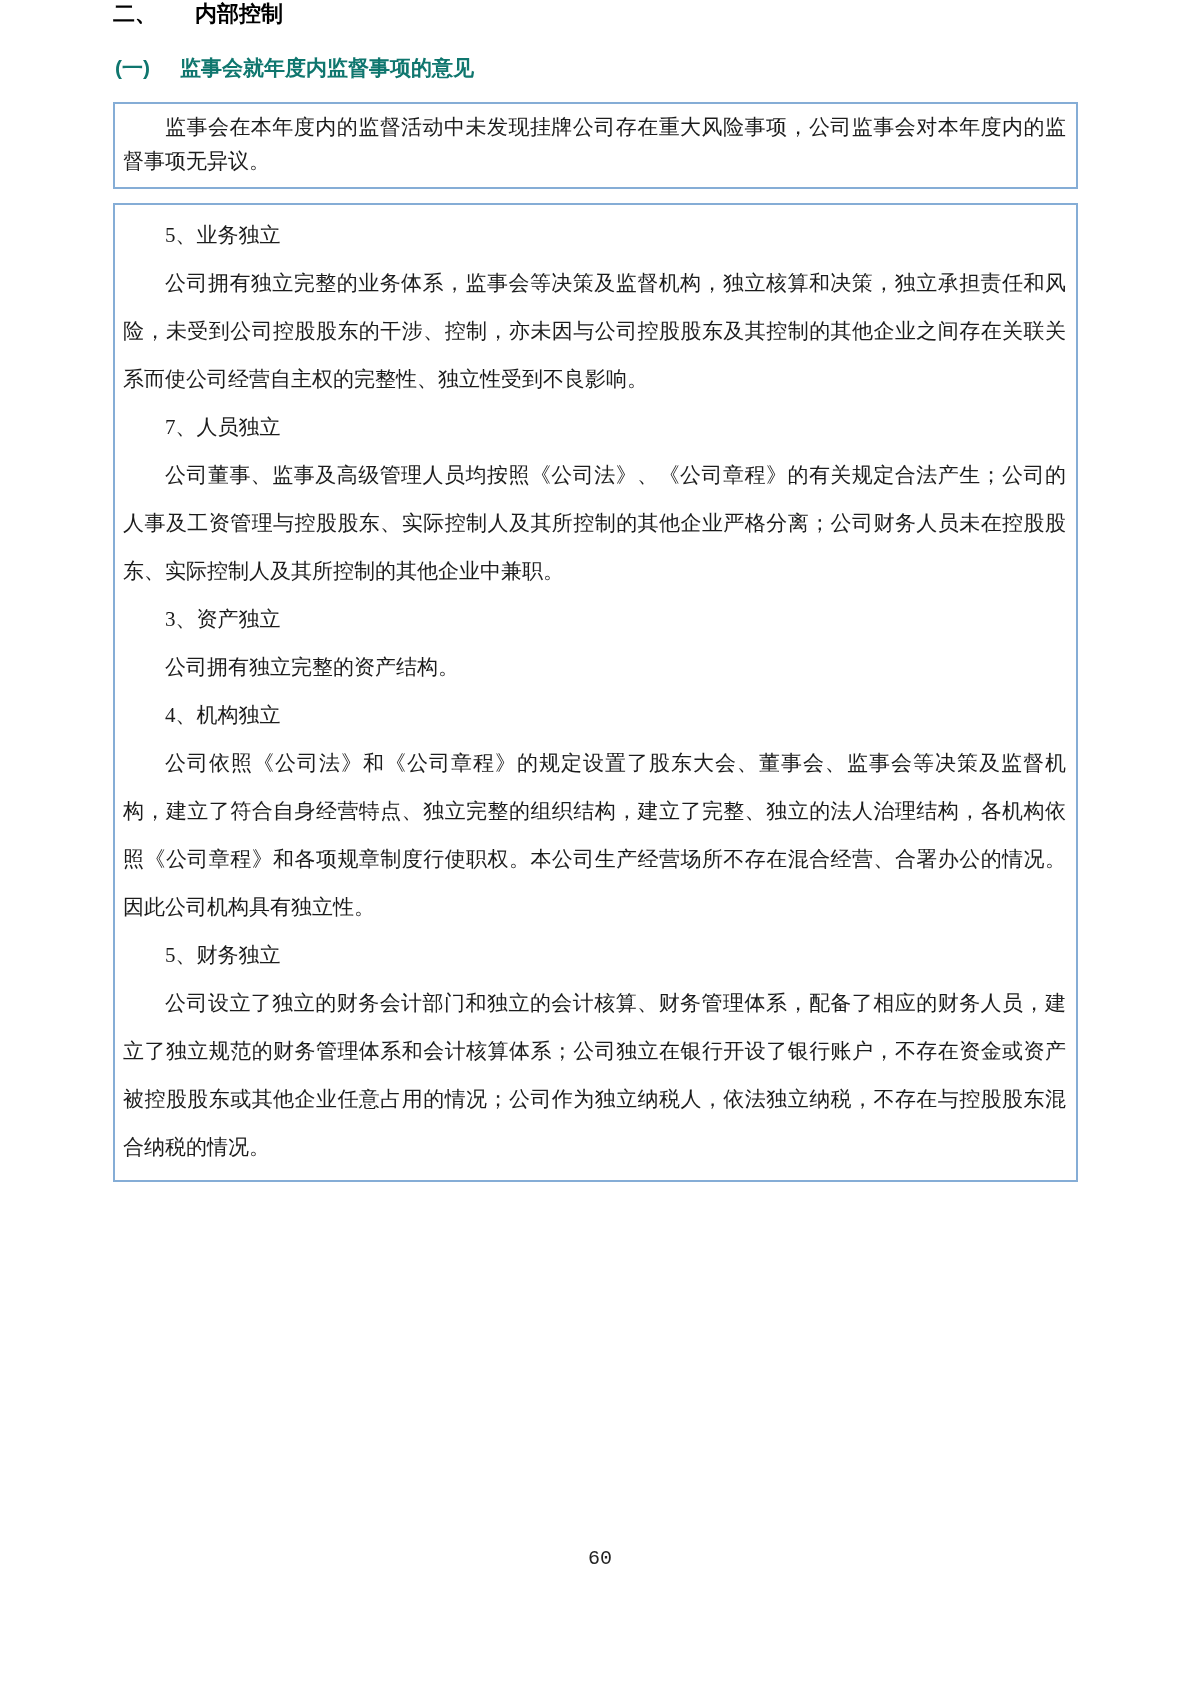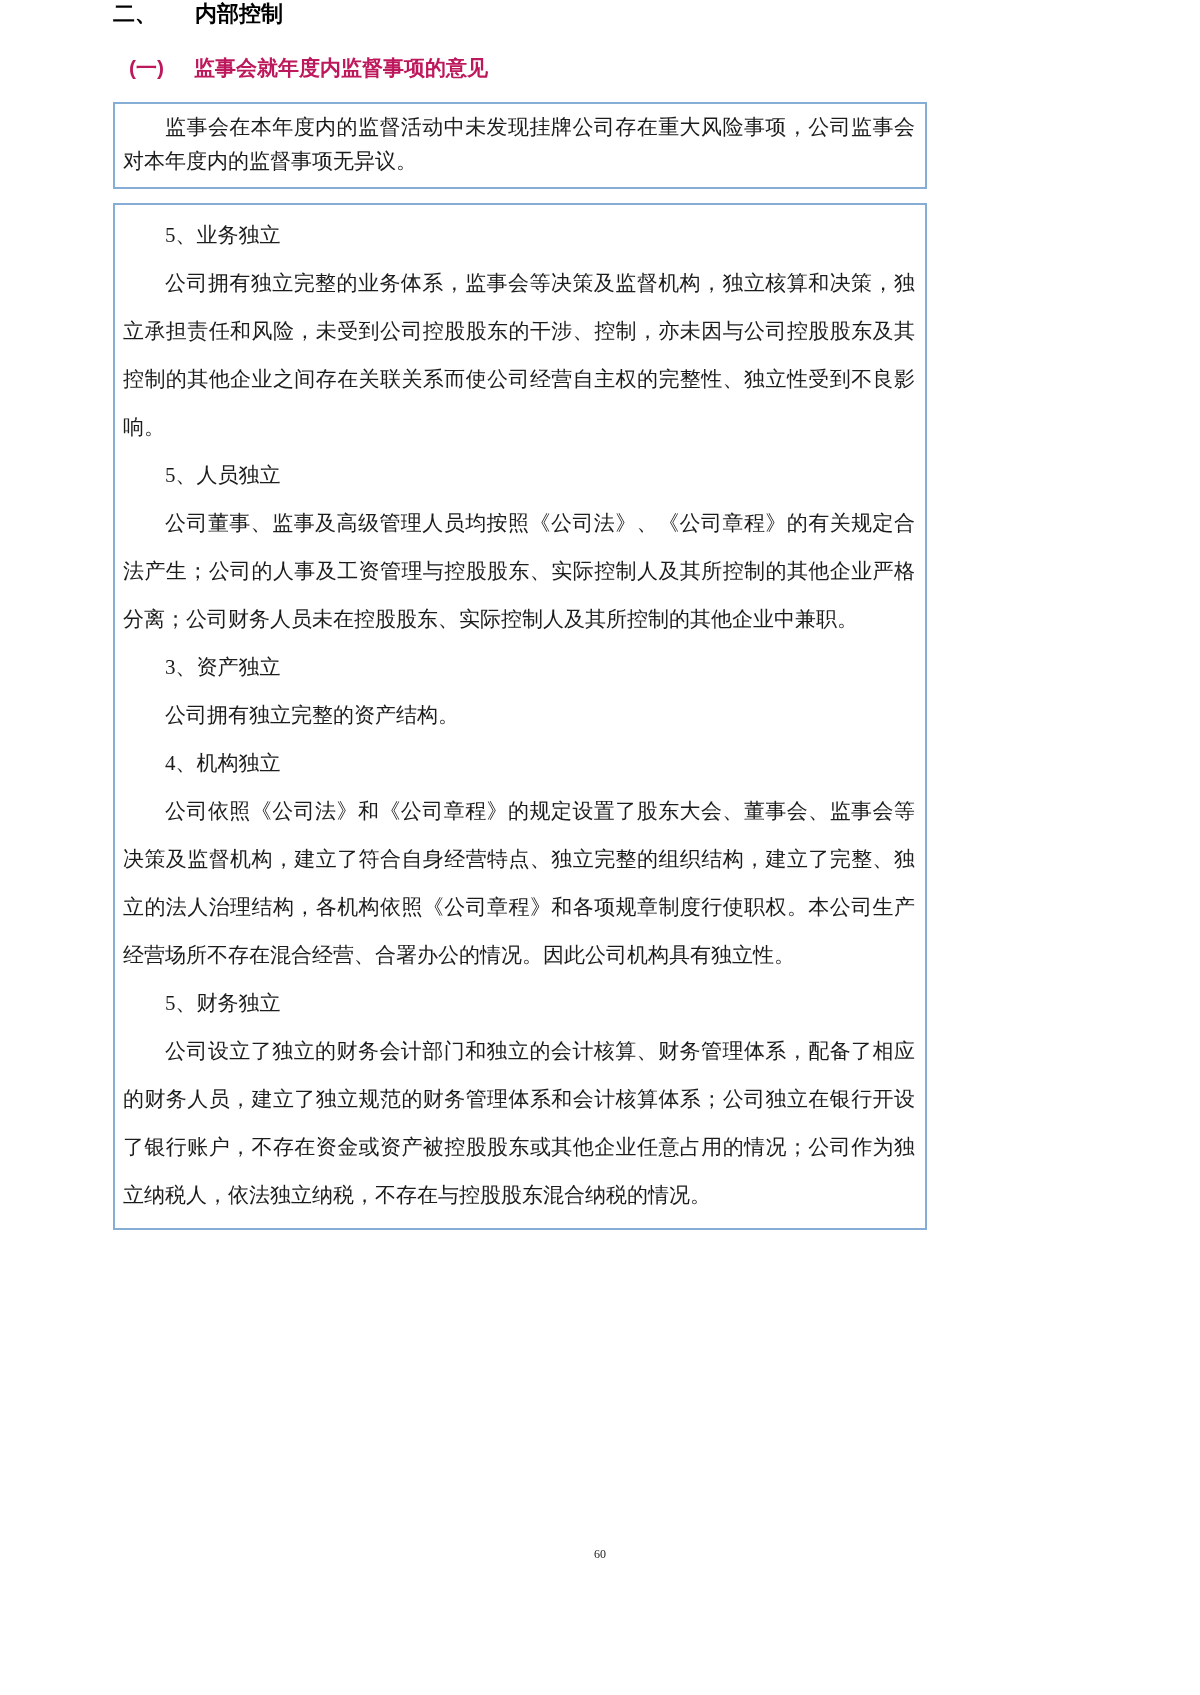--- a/index.html
+++ b/index.html
@@ -21,56 +21,56 @@
     font-family: "Liberation Sans", "DejaVu Sans", sans-serif;
     font-weight: bold;
     color: #000000;
     font-size: 22px;
     line-height: 28px;
     margin: 0;
   }
   .h-sub {
     font-family: "Liberation Sans", "DejaVu Sans", sans-serif;
     font-weight: bold;
-    color: #be185d;
+    color: #0f766e;
     font-size: 21px;
     line-height: 28px;
-    margin: 16px;
+    margin: 2px;
   }
   .h-main .num { display: inline-block; margin-right: 38px; }
   .h-sub .num  { display: inline-block; margin-right: 30px; }
   .h-sub-1 { margin-top: 26px; }
   .box-1   { margin-top: 20px; }
   .h-sub-2 { margin-top: 48px; }
   .box-2   { margin-top: 14px; }
   .textbox {
     border: 2px solid #85add6;
     box-sizing: border-box;
-    width: 814px;
+    width: 965px;
     padding: 6px 10px 9px 8px;
     background: #ffffff;
   }
   .para {
     margin: 0;
     font-size: 21px;
     color: #1c1c1c;
     text-indent: 2em;
     text-align: justify;
   }
   .box-1 .para { line-height: 34px; }
   .box-2 .para { line-height: 48px; }
   .footer-pagenum {
     position: absolute;
     left: 0;
     right: 0;
     top: 1547px;
     text-align: center;
-    font-size: 12px;
+    font-size: 20px;
     color: #222222;
-    font-family: Liberation Serif, serif;
+    font-family: Liberation Mono, monospace;
   }
 </style>
 </head>
 <body>
 
 <div class="page">
   <div class="content">
 
     <h1 class="h-main">
       <span class="num">二、</span><span>内部控制</span>
@@ -81,21 +81,21 @@
     </h2>
 
     <div class="textbox box-1" style="border-color: rgb(133, 173, 214);">
       <p class="para">监事会在本年度内的监督活动中未发现挂牌公司存在重大风险事项，公司监事会对本年度内的监督事项无异议。</p>
     </div>
 
 
     <div class="textbox box-2" style="border-color: rgb(133, 173, 214);">
       <p class="para">5、业务独立</p>
       <p class="para">公司拥有独立完整的业务体系，监事会等决策及监督机构，独立核算和决策，独立承担责任和风险，未受到公司控股股东的干涉、控制，亦未因与公司控股股东及其控制的其他企业之间存在关联关系而使公司经营自主权的完整性、独立性受到不良影响。</p>
-      <p class="para">5、人员独立</p>
+      <p class="para">7、人员独立</p>
       <p class="para">公司董事、监事及高级管理人员均按照《公司法》、《公司章程》的有关规定合法产生；公司的人事及工资管理与控股股东、实际控制人及其所控制的其他企业严格分离；公司财务人员未在控股股东、实际控制人及其所控制的其他企业中兼职。</p>
       <p class="para">3、资产独立</p>
       <p class="para">公司拥有独立完整的资产结构。</p>
       <p class="para">4、机构独立</p>
       <p class="para">公司依照《公司法》和《公司章程》的规定设置了股东大会、董事会、监事会等决策及监督机构，建立了符合自身经营特点、独立完整的组织结构，建立了完整、独立的法人治理结构，各机构依照《公司章程》和各项规章制度行使职权。本公司生产经营场所不存在混合经营、合署办公的情况。因此公司机构具有独立性。</p>
       <p class="para">5、财务独立</p>
       <p class="para">公司设立了独立的财务会计部门和独立的会计核算、财务管理体系，配备了相应的财务人员，建立了独立规范的财务管理体系和会计核算体系；公司独立在银行开设了银行账户，不存在资金或资产被控股股东或其他企业任意占用的情况；公司作为独立纳税人，依法独立纳税，不存在与控股股东混合纳税的情况。</p>
     </div>
 
   </div>

